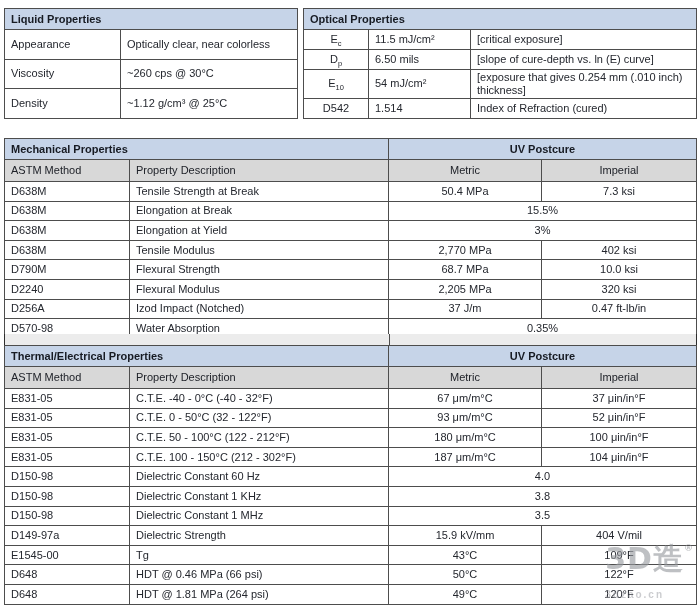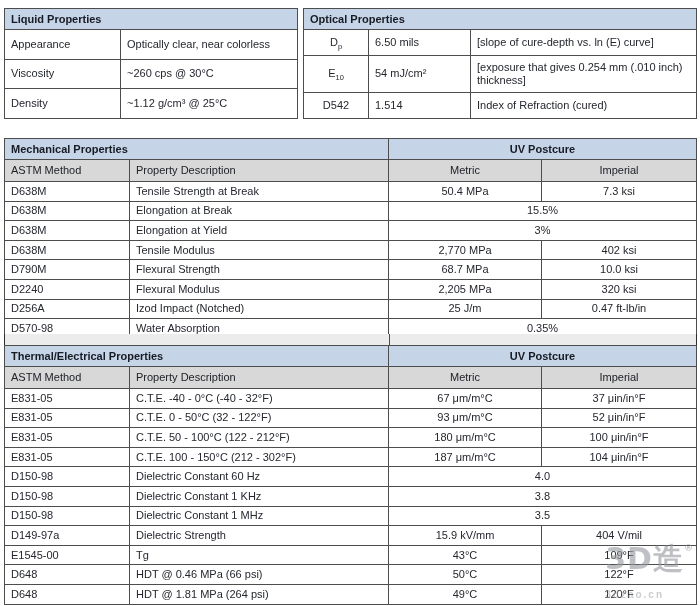--- a/index.html
+++ b/index.html
@@ -88,20 +88,25 @@
         <col style="width:102px">
         <col>
       </colgroup>
     <thead>
       <tr class="sec">
         <th colspan="3">Optical Properties</th>
       </tr>
     </thead>
     <tbody>
         <tr>
+          <td class="c">E<sub>c</sub></td>
+          <td>11.5 mJ/cm²</td>
+          <td>[critical exposure]</td>
+        </tr>
+        <tr>
           <td class="c">D<sub>p</sub></td>
           <td>6.50 mils</td>
           <td>[slope of cure-depth vs. ln (E) curve]</td>
         </tr>
         <tr>
           <td class="c">E<sub>10</sub></td>
           <td>54 mJ/cm²</td>
           <td>[exposure that gives 0.254 mm (.010 inch) thickness]</td>
         </tr>
         <tr>
@@ -162,21 +167,21 @@
         </tr>
         <tr>
           <td>D2240</td>
           <td>Flexural Modulus</td>
           <td class="c">2,205 MPa</td>
           <td class="c">320 ksi</td>
         </tr>
         <tr>
           <td>D256A</td>
           <td>Izod Impact (Notched)</td>
-          <td class="c">25 J/m</td>
+          <td class="c">37 J/m</td>
           <td class="c">0.47 ft-lb/in</td>
         </tr>
         <tr>
           <td>D570-98</td>
           <td>Water Absorption</td>
           <td colspan="2" class="c">0.35%</td>
         </tr>
       </tbody>
   </table>
 

